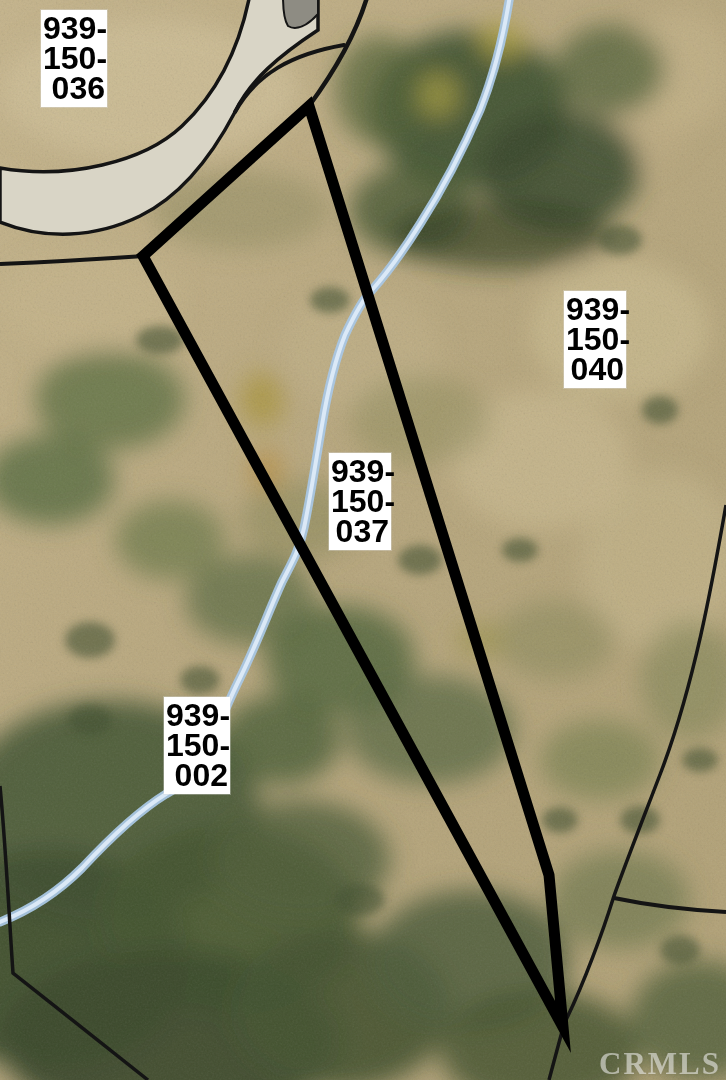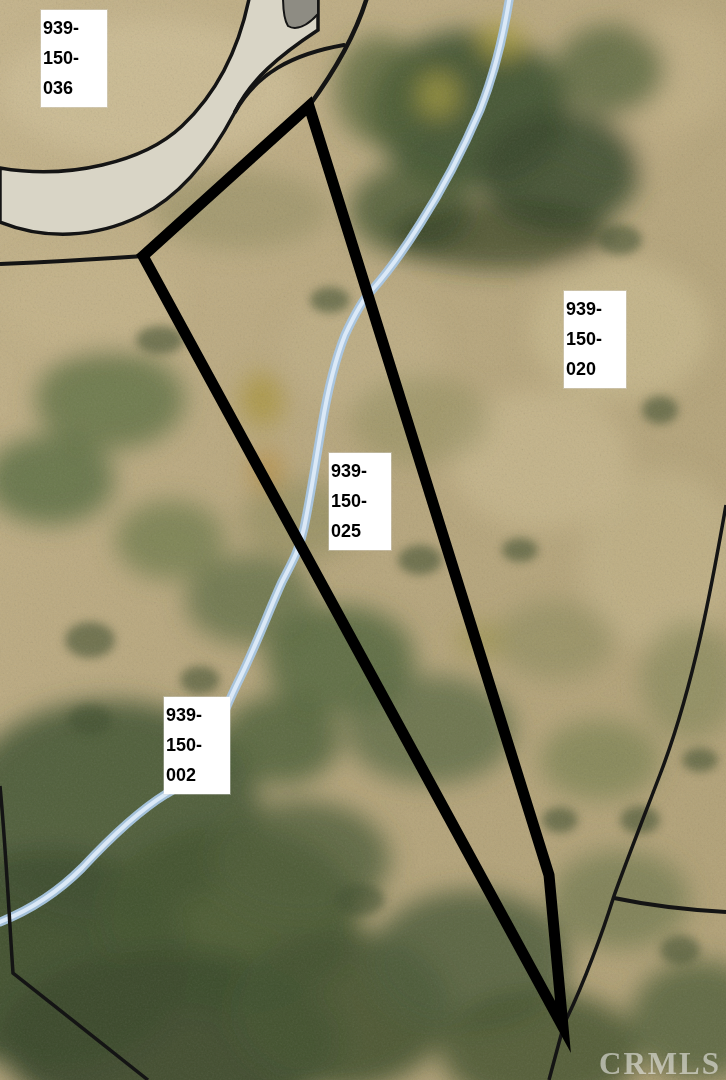--- a/index.html
+++ b/index.html
@@ -10,23 +10,23 @@
     font-family:"Liberation Sans", sans-serif;
     background:#bba97e;
   }
   .stage svg{position:absolute;left:0;top:0;display:block;}
   .apn-label{
     position:absolute;
     background:#ffffff;
     color:#000000;
     font-family:"Liberation Sans", sans-serif;
     font-weight:bold;
-    font-size:18px;
+    font-size:32px;
     line-height:30px;
-    text-align:left;
+    text-align:right;
     padding:3px 2px 4px 2px;
     letter-spacing:0px;
     box-shadow:0 0 0 1px rgba(220,220,220,.35);
   }
   .apn-label span{display:block;white-space:nowrap;}
   .watermark{
     position:absolute;
     right:5px;bottom:-2px;
     font-family:"Liberation Serif", serif;
     font-weight:600;
@@ -172,27 +172,27 @@
 
   <div class="apn-label" style="left:41px;top:10px;width:62px;">
     <span>939-</span>
     <span>150-</span>
     <span>036</span>
   </div>
 
   <div class="apn-label" style="left:564px;top:291px;width:58px;">
     <span>939-</span>
     <span>150-</span>
-    <span>020</span>
+    <span>040</span>
   </div>
 
   <div class="apn-label" style="left:329px;top:453px;width:58px;">
     <span>939-</span>
     <span>150-</span>
-    <span>025</span>
+    <span>037</span>
   </div>
 
   <div class="apn-label" style="left:164px;top:697px;width:62px;">
     <span>939-</span>
     <span>150-</span>
     <span>002</span>
   </div>
 
   <div class="watermark">CRMLS</div>
 </div>

